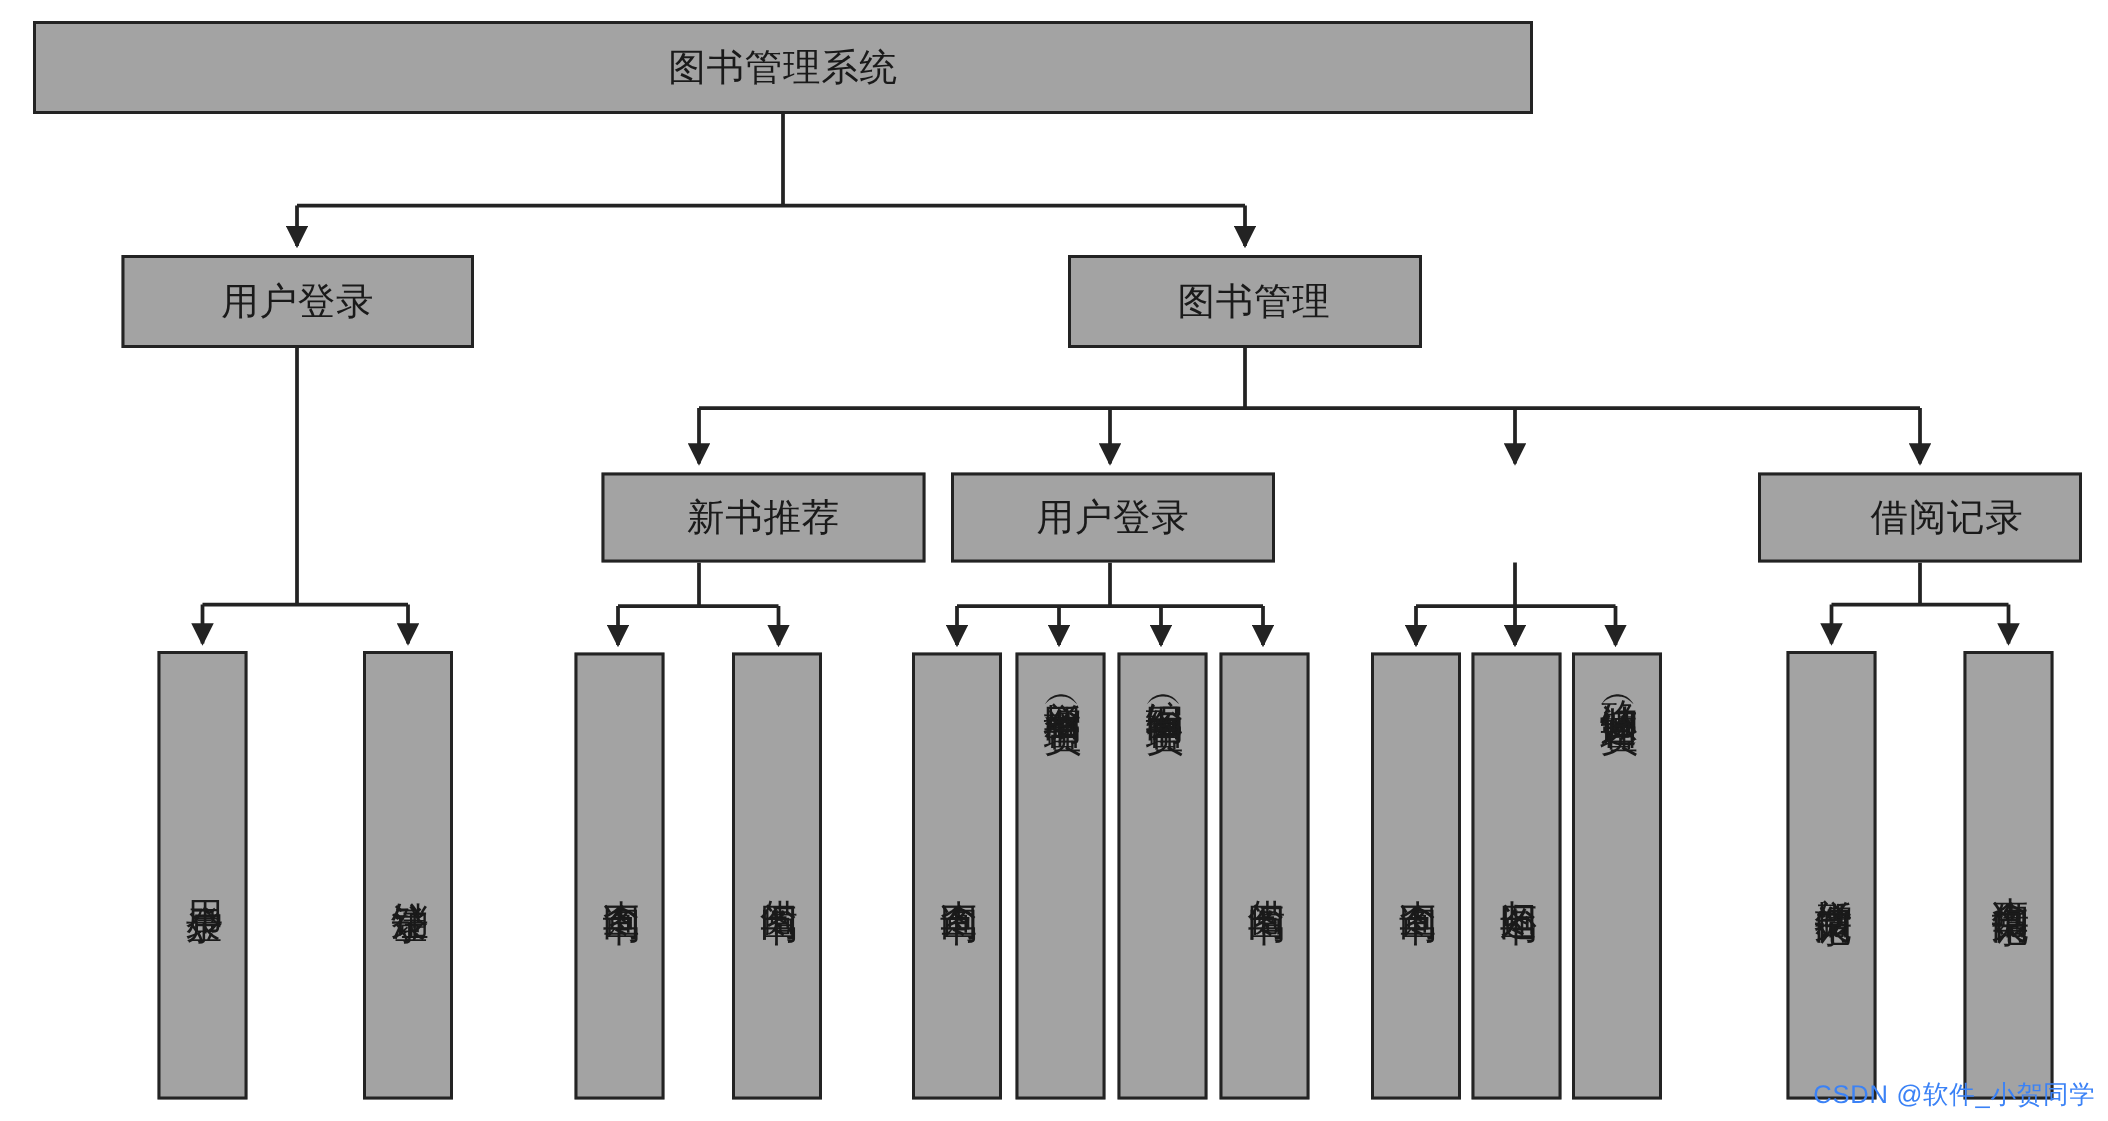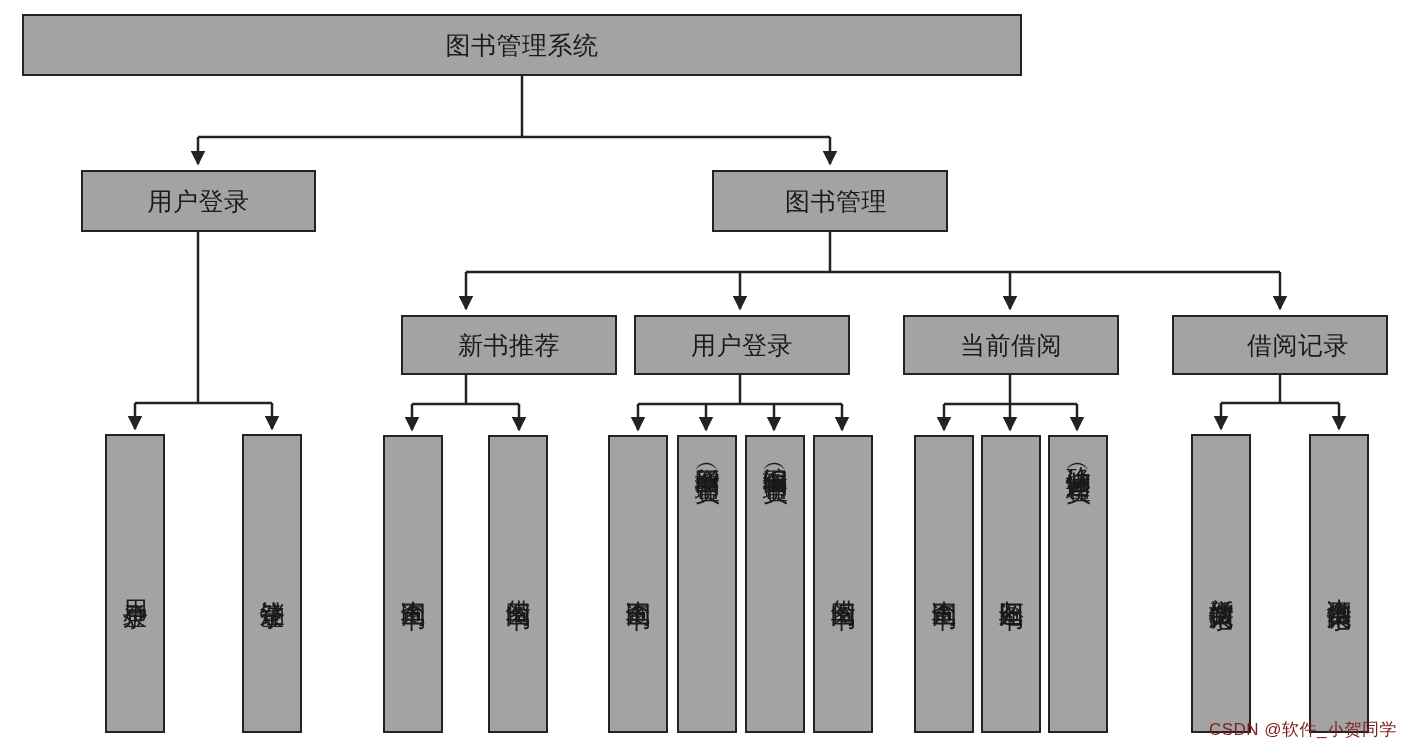--- a/index.html
+++ b/index.html
@@ -59,21 +59,21 @@
   }
   .htext {
     white-space: nowrap;
     line-height: 1;
   }
   #watermark {
     position: absolute;
     right: 8px;
     bottom: 6px;
     font-size: 17px;
-    color: #7f1d1d;
+    color: #3b82f6;
     letter-spacing: 0.5px;
     white-space: nowrap;
   }
 </style>
 </head>
 <body>
 
 <div id="canvas">
 
   <svg id="edges" viewBox="0 0 1405 747">
@@ -136,23 +136,20 @@
   <div class="node h-node" style="left:712px; top:170px; width:236px; height:62px;padding-left:12px;">
     <span class="htext">图书管理</span>
   </div>
 
   <div class="node h-node" style="left:362px; top:315px; width:216px; height:60px;margin-left:39px;">
     <span class="htext">新书推荐</span>
   </div>
   <div class="node h-node" style="left:634px; top:315px; width:216px; height:60px;">
     <span class="htext">用户登录</span>
   </div>
-  <div class="node h-node" style="left:903px; top:315px; width:216px; height:60px;">
-    <span class="htext">当前借阅</span>
-  </div>
   <div class="node h-node" style="left:1172px; top:315px; width:216px; height:60px;padding-left:36px;">
     <span class="htext">借阅记录</span>
   </div>
 
   <div class="node v-node center-text" style="left:105px; top:434px; width:60px; height:299px;">
     <span class="vtext">用户登录</span>
   </div>
   <div class="node v-node center-text" style="left:242px; top:434px; width:60px; height:299px;">
     <span class="vtext">注销登录</span>
   </div>

